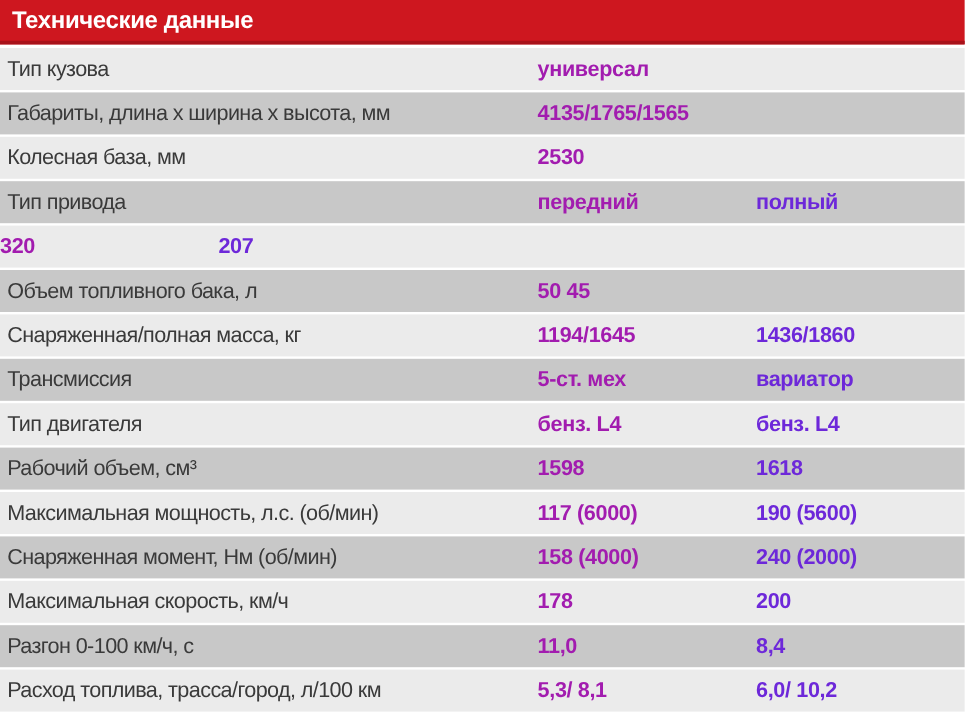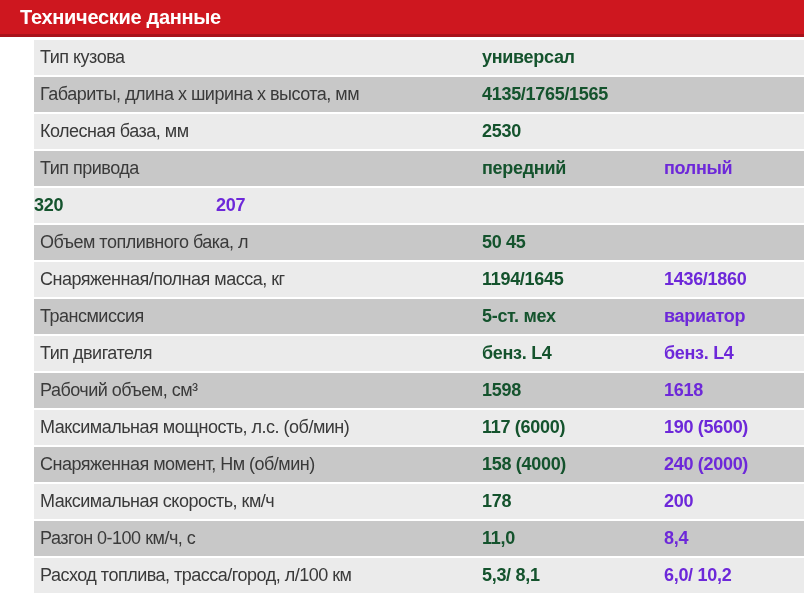--- a/index.html
+++ b/index.html
@@ -13,54 +13,53 @@
     overflow: hidden;
     font-family: "Liberation Sans", "DejaVu Sans", sans-serif;
   }
   .title-bar {
     height: 37px;
     box-sizing: border-box;
     background: #ce171f;
     border-bottom: 3px solid #a8121a;
     display: flex;
     align-items: center;
-    padding-left: 20px;
+    padding-left: 10px;
   }
   .title-bar .title {
     color: #ffffff;
     font-weight: bold;
     font-size: 20px;
     letter-spacing: -0.3px;
   }
   .rows {
     padding-top: 3px;
   }
   .row {
     height: 35px;
     margin-bottom: 2px;
     display: flex;
     align-items: center;
     box-sizing: border-box;
-    margin-left: 34px;
   }
   .row:nth-child(odd)  { background: #ebebeb; }
   .row:nth-child(even) { background: #c8c8c8; }
   .cell-label {
     flex: 0 0 442px;
     padding-left: 6px;
     color: #3a3a3a;
     font-size: 18px;
     letter-spacing: -0.5px;
     white-space: nowrap;
     overflow: hidden;
   }
   .cell-v1 {
     flex: 0 0 182px;
     font-weight: bold;
-    color: #14532d;
+    color: #a21caf;
     font-size: 18px;
     letter-spacing: -0.3px;
     white-space: nowrap;
   }
   .cell-v2 {
     flex: 1;
     font-weight: bold;
     color: #6d28d9;
     font-size: 18px;
     letter-spacing: -0.3px;

